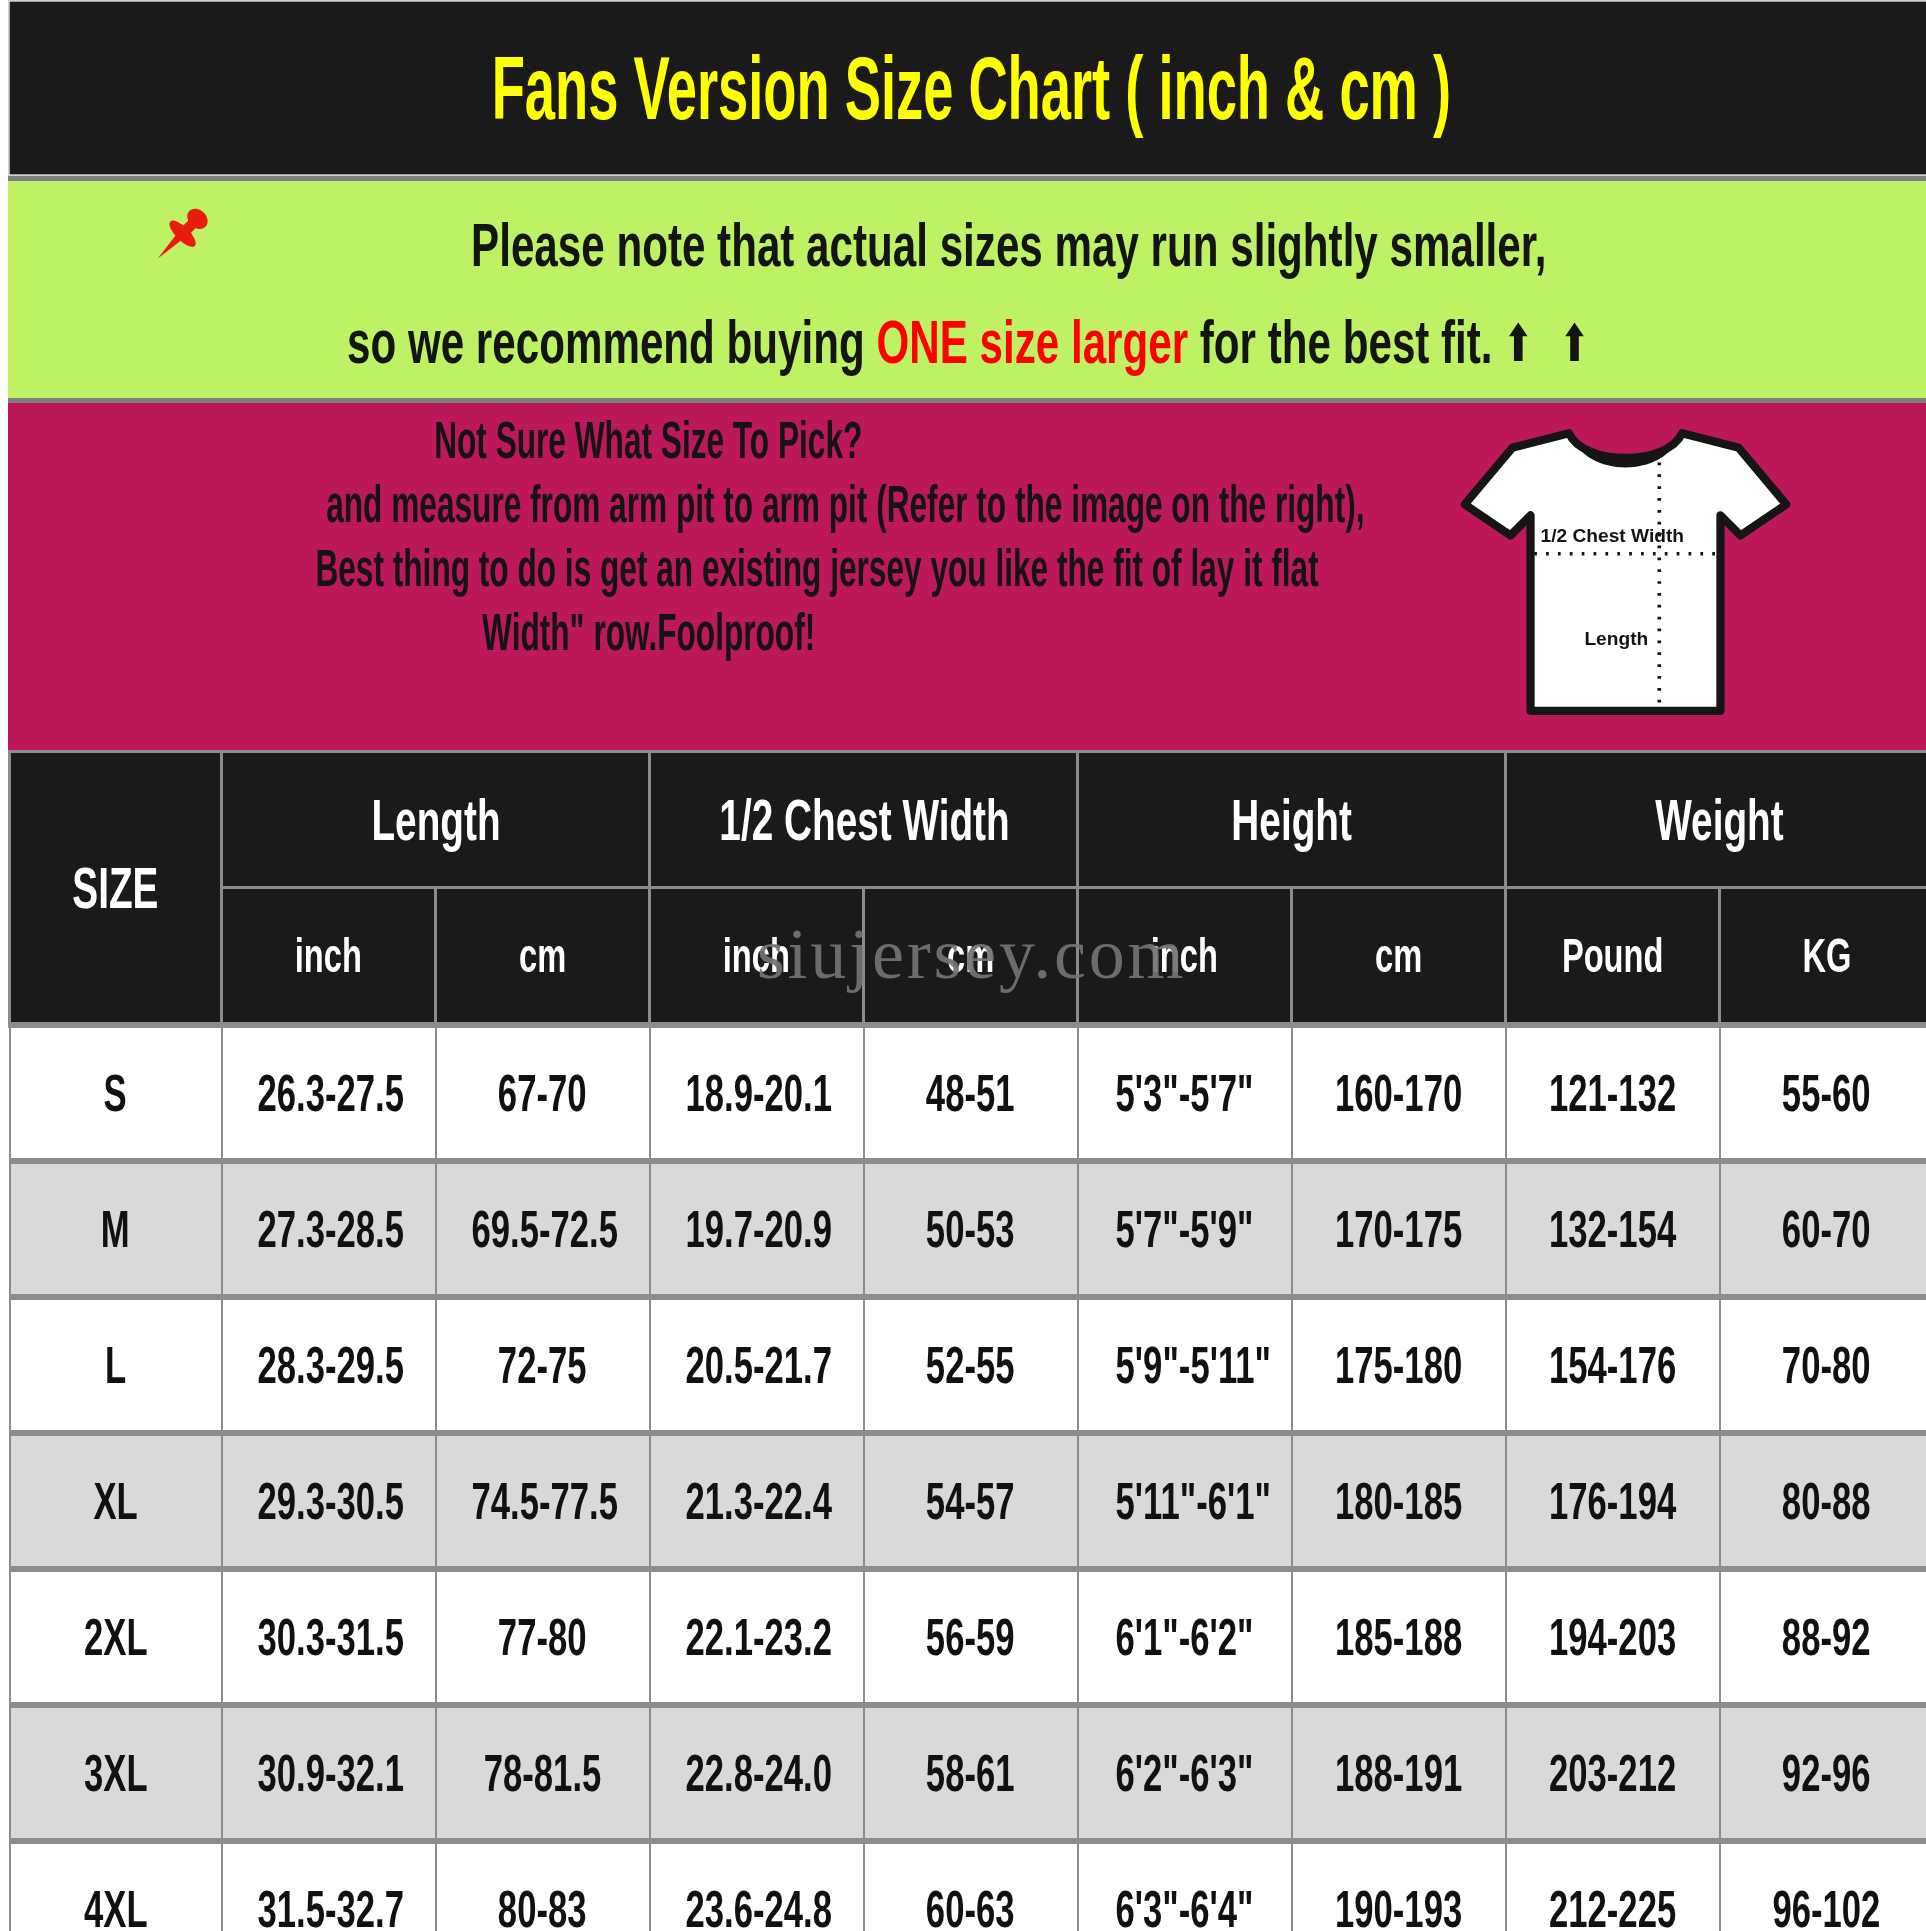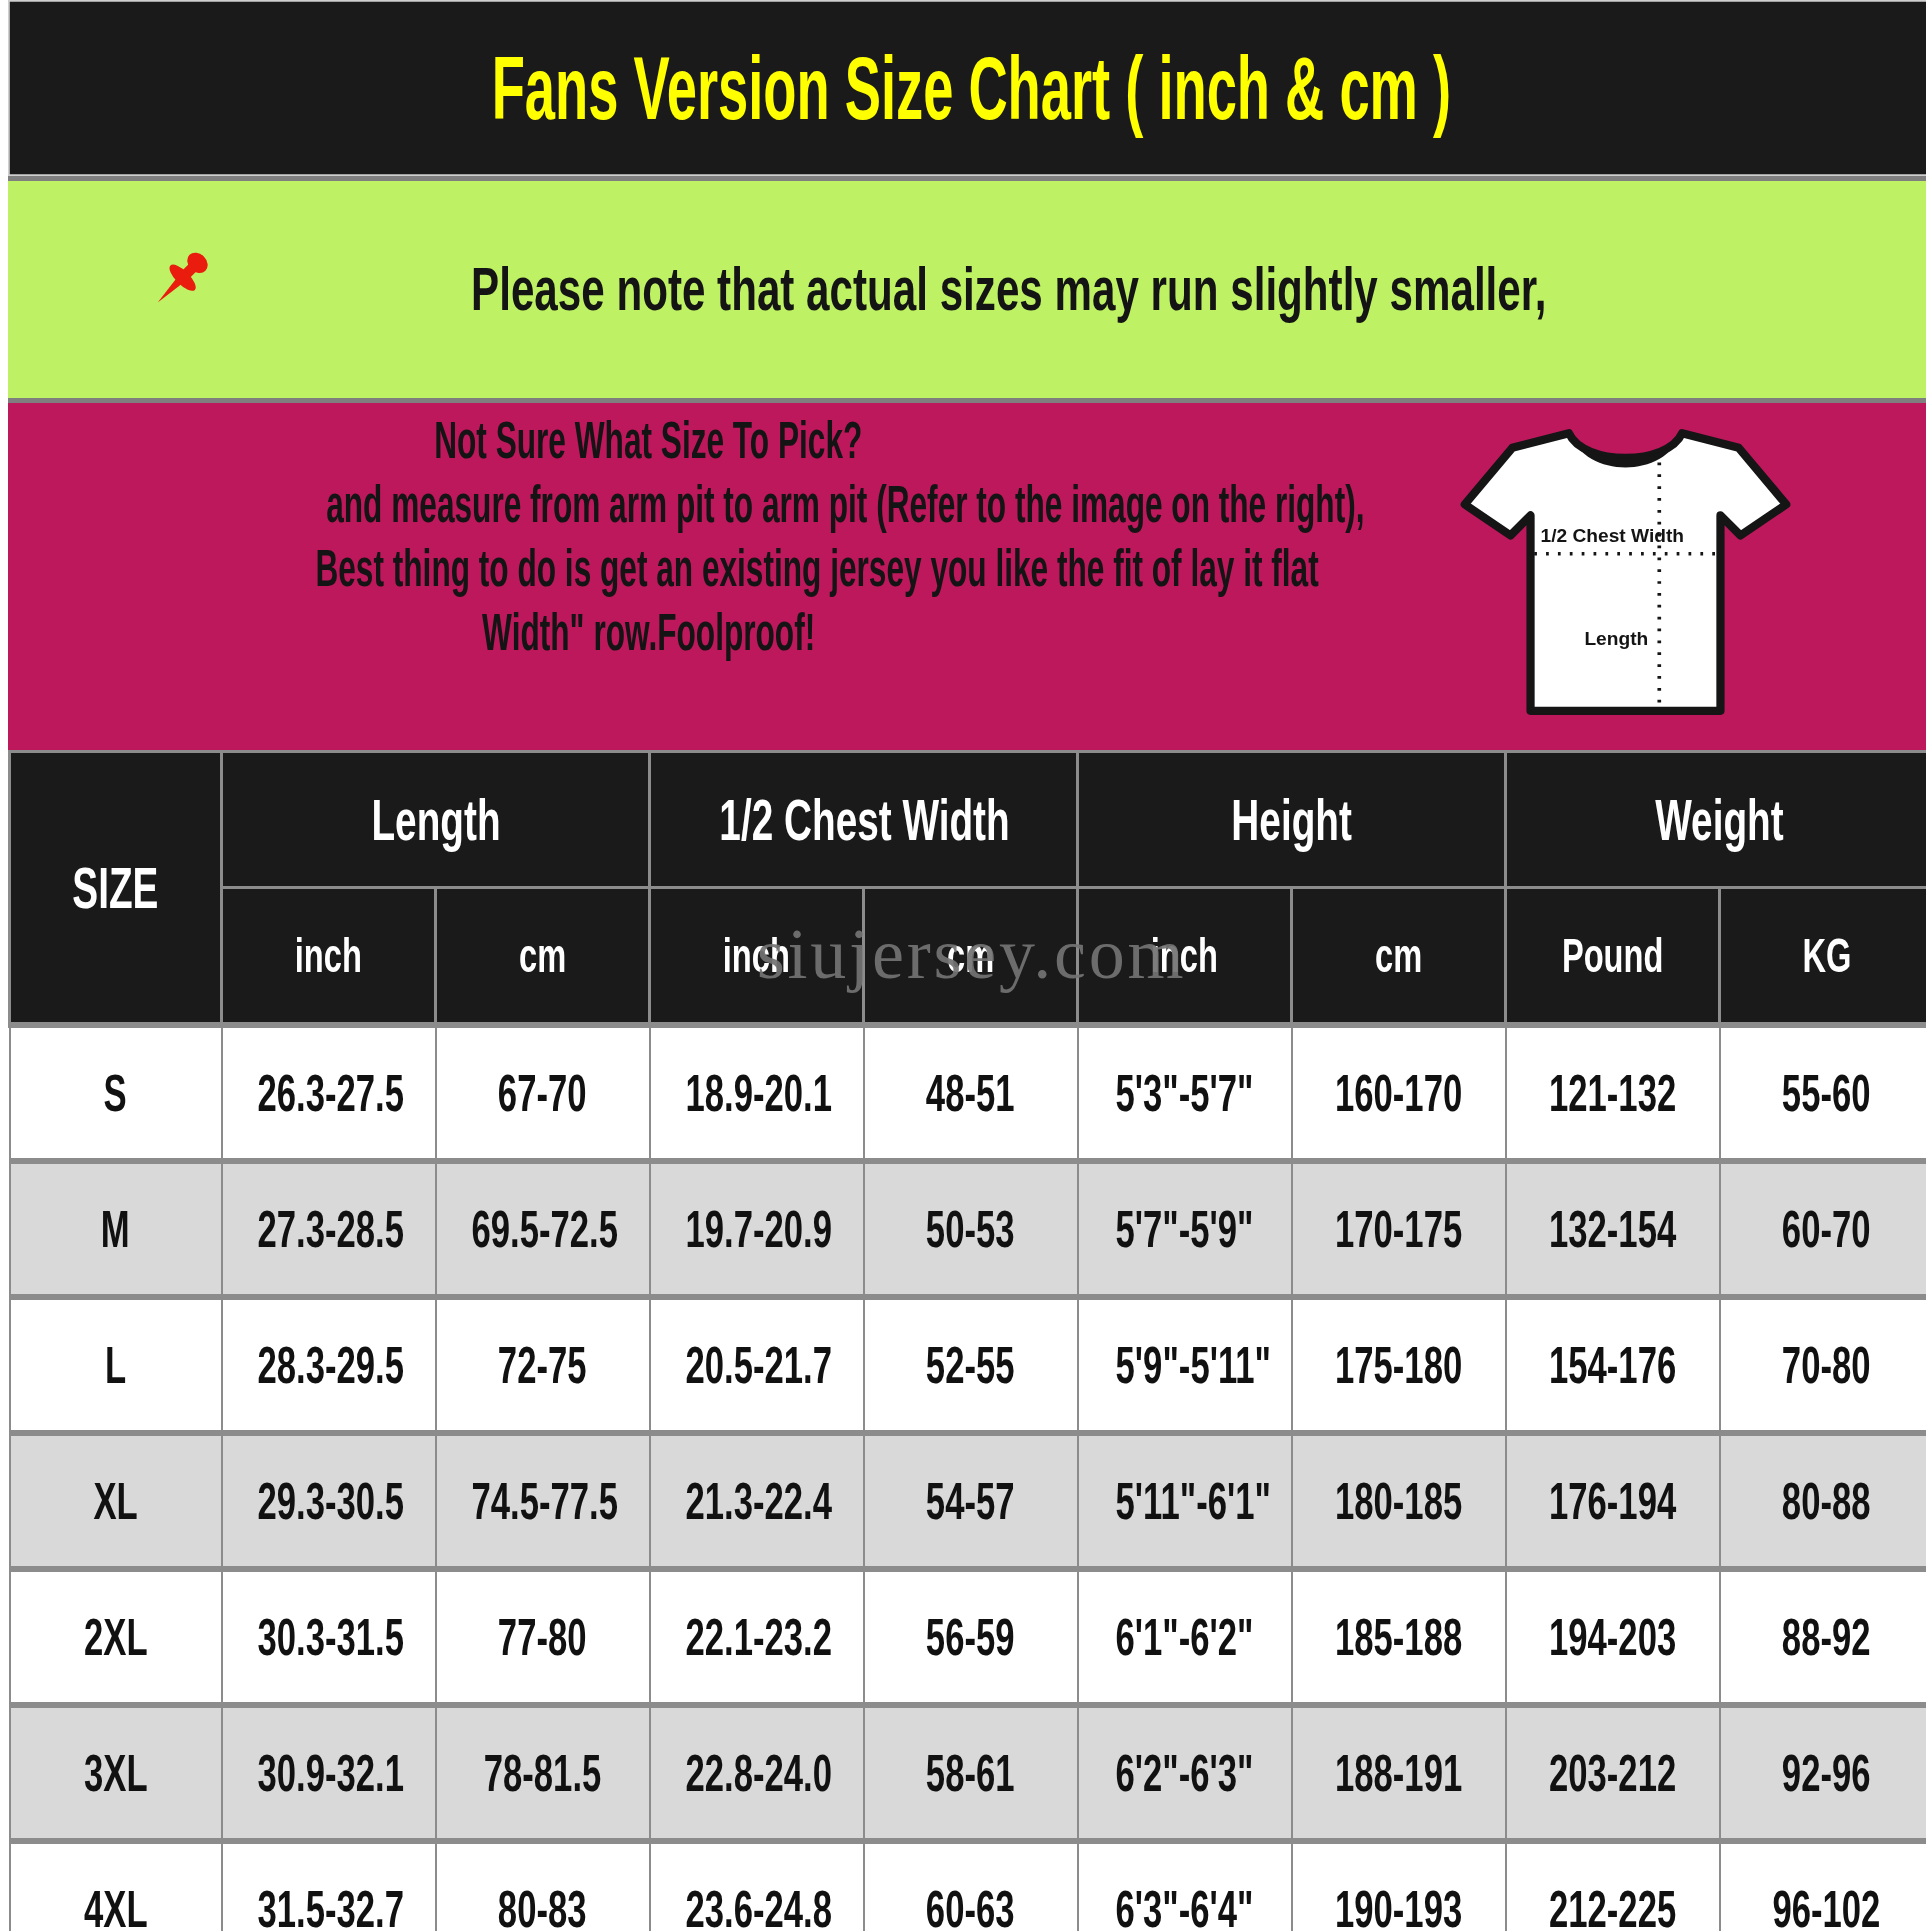--- a/index.html
+++ b/index.html
@@ -94,20 +94,25 @@
     <div class="notice-line">
       <svg class="pin-svg" viewBox="0 0 100 100" aria-hidden="true">
         <g fill="#ea1c0d" transform="rotate(45 50 50)">
           <ellipse cx="50" cy="18" rx="15" ry="12"></ellipse>
           <rect x="43" y="24" width="14" height="18"></rect>
           <ellipse cx="50" cy="46" rx="23" ry="9"></ellipse>
           <path d="M45 54 L55 54 L50 93 Z"></path>
         </g>
       </svg>
       <span class="cond">Please note that actual sizes may run slightly smaller,</span>
+    </div>
+    <div class="notice-line">
+      <span class="cond">
+        <span>so we recommend buying </span><span class="hl">ONE size larger</span><span> for the best fit.</span><span class="arrows">⬆ ⬆</span>
+      </span>
     </div>
   </section>
 
   <div class="divider"></div>
 
   <section class="guide">
     <div class="guide-text">
       <div><span class="cond-guide">Not Sure What Size To Pick?</span></div>
       <div><span class="cond-guide">and measure from arm pit to arm pit (Refer to the image on the right),</span></div>
       <div><span class="cond-guide">Best thing to do is get an existing jersey you like the fit of lay it flat</span></div>

